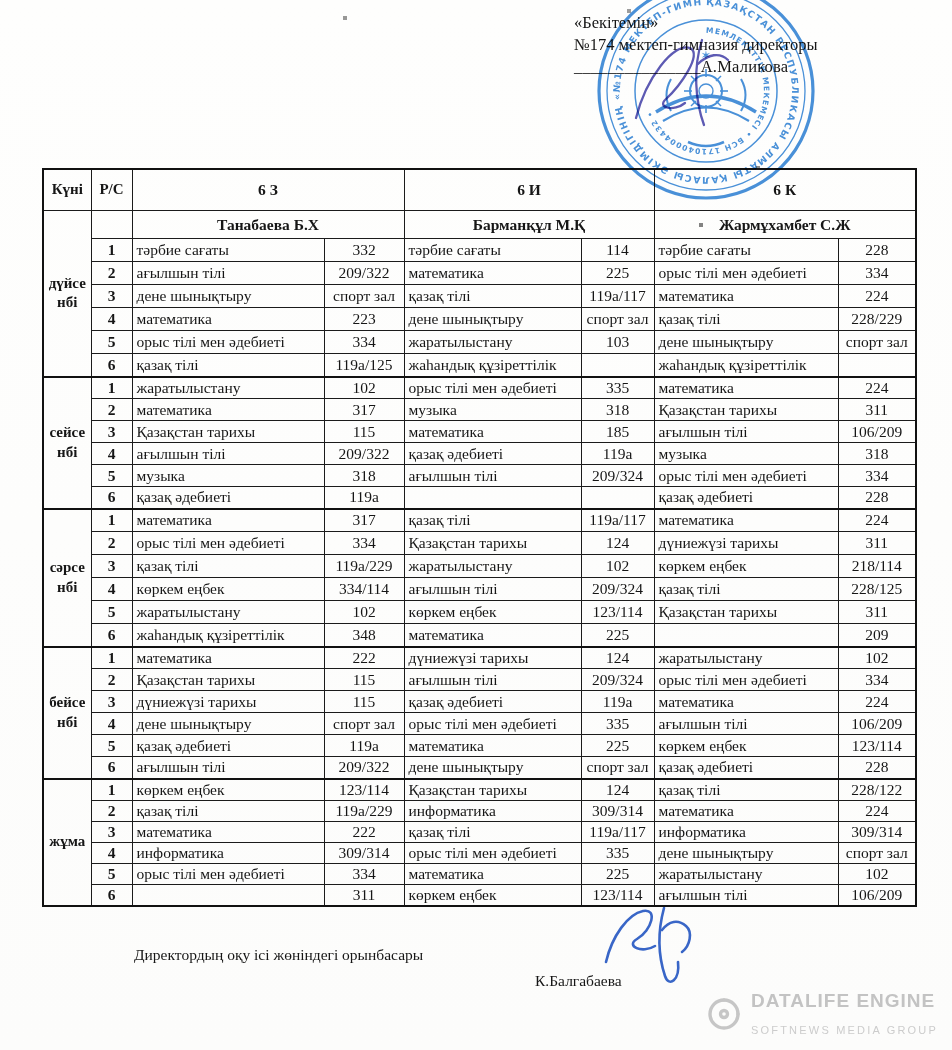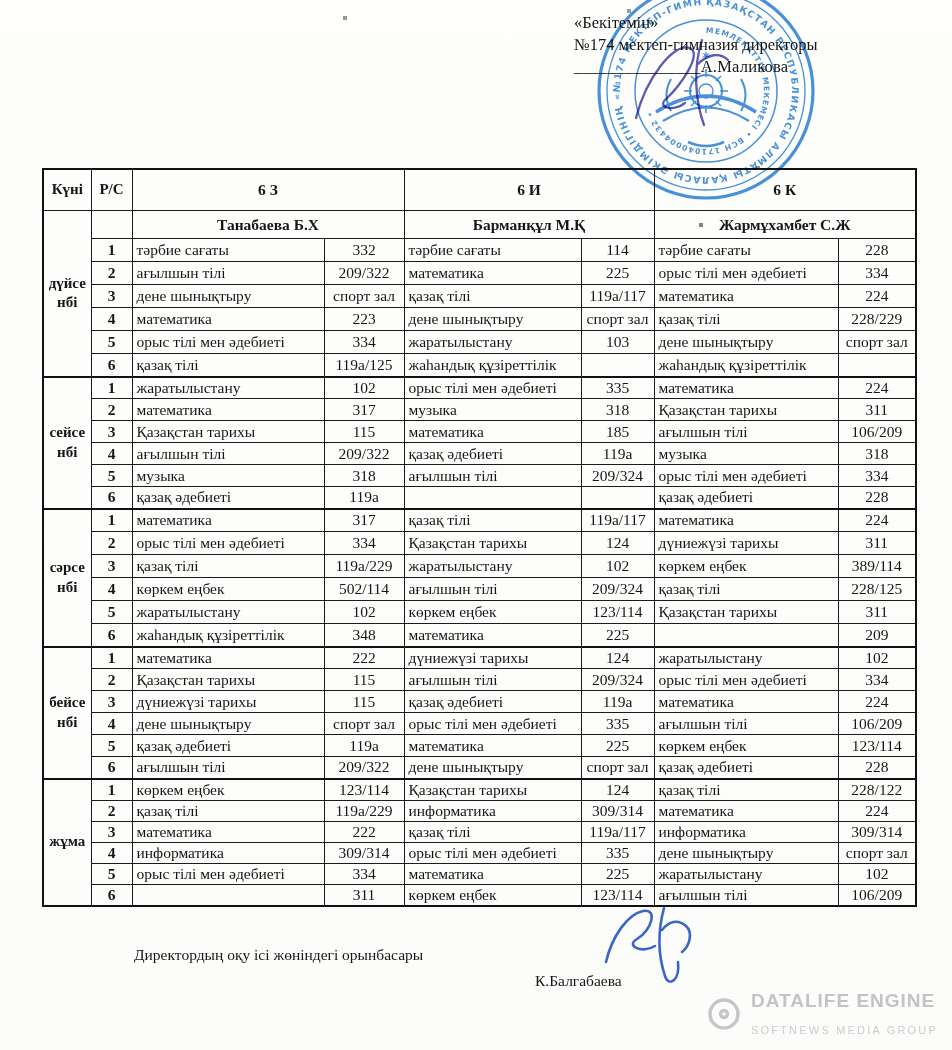--- a/index.html
+++ b/index.html
@@ -276,26 +276,26 @@
           <td class="subj-cell">дүниежүзі тарихы</td>
           <td class="room-cell">311</td>
         </tr>
         <tr style="height: 23px;">
           <td class="num-cell">3</td>
           <td class="subj-cell">қазақ тілі</td>
           <td class="room-cell">119а/229</td>
           <td class="subj-cell">жаратылыстану</td>
           <td class="room-cell">102</td>
           <td class="subj-cell">көркем еңбек</td>
-          <td class="room-cell">389/114</td>
+          <td class="room-cell">218/114</td>
         </tr>
         <tr style="height: 23px;">
           <td class="num-cell">4</td>
           <td class="subj-cell">көркем еңбек</td>
-          <td class="room-cell">502/114</td>
+          <td class="room-cell">334/114</td>
           <td class="subj-cell">ағылшын тілі</td>
           <td class="room-cell">209/324</td>
           <td class="subj-cell">қазақ тілі</td>
           <td class="room-cell">228/125</td>
         </tr>
         <tr style="height: 23px;">
           <td class="num-cell">5</td>
           <td class="subj-cell">жаратылыстану</td>
           <td class="room-cell">102</td>
           <td class="subj-cell">көркем еңбек</td>

